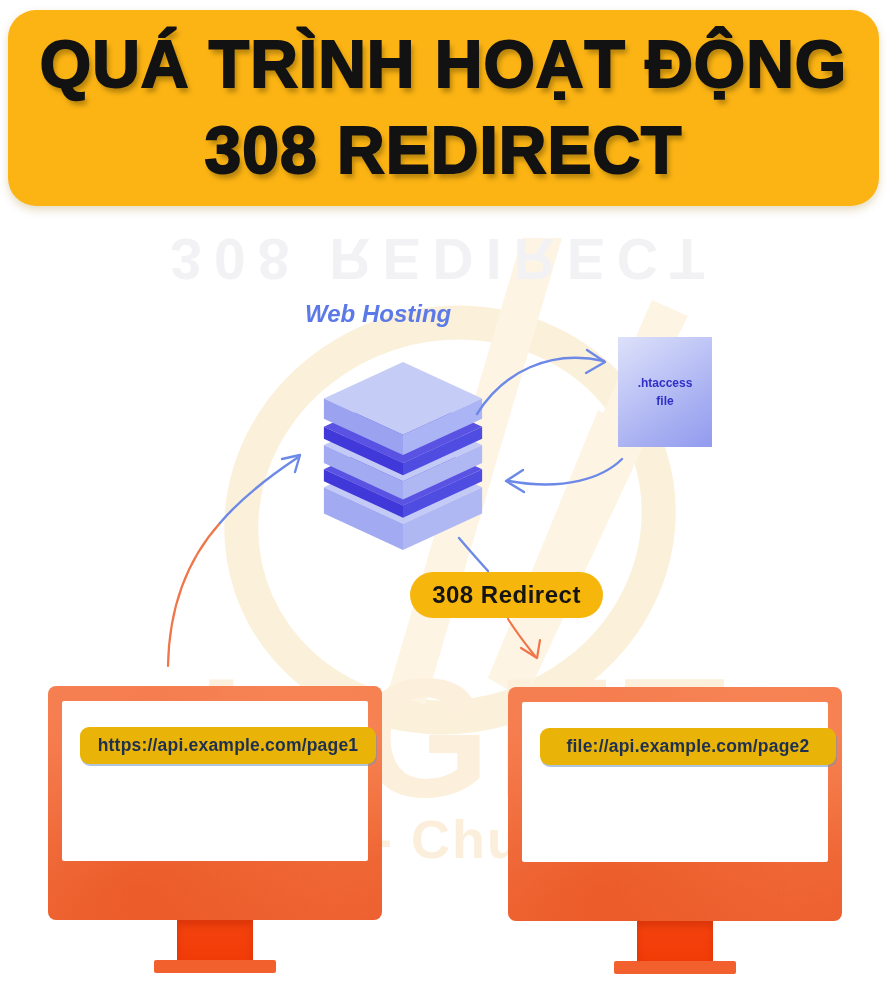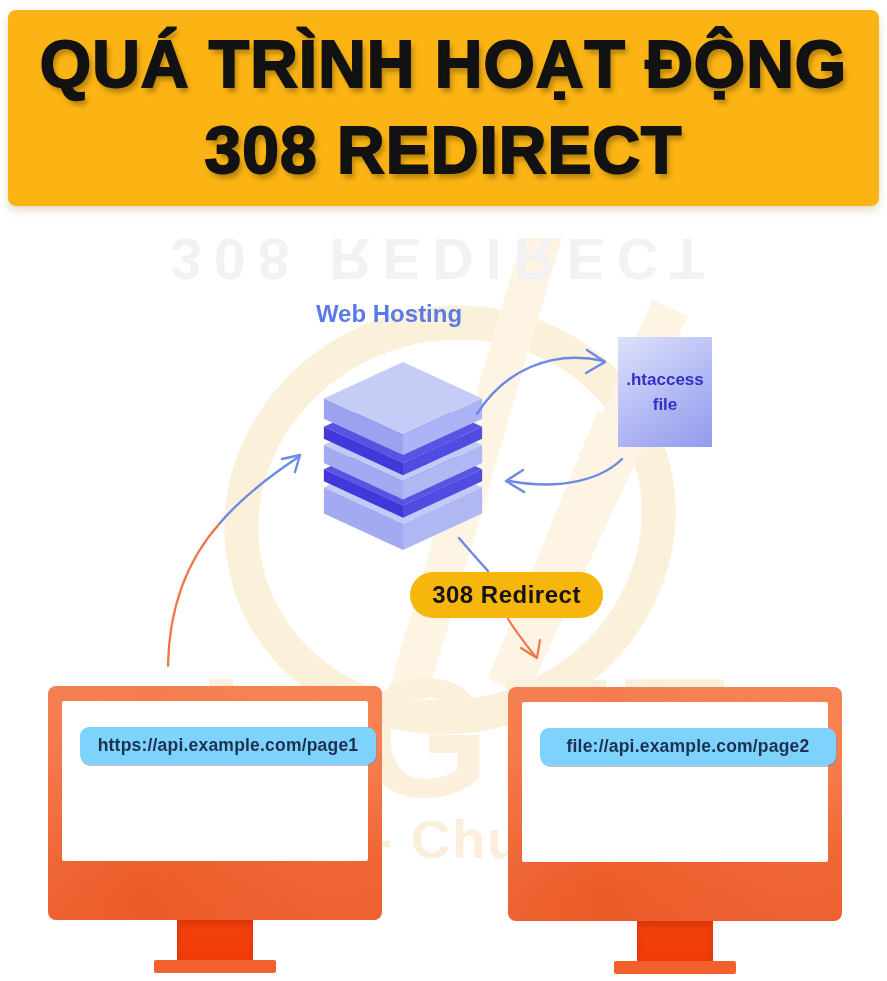--- a/index.html
+++ b/index.html
@@ -19,41 +19,41 @@
     position:absolute;left:0;top:642px;width:930px;text-align:center;z-index:0;
     font-size:168px;font-weight:800;letter-spacing:6px;color:#fcf0dc;
   }
   .wm-tagline{
     position:absolute;left:0;top:808px;width:930px;text-align:center;z-index:0;
     font-size:54px;font-weight:700;letter-spacing:2px;color:#fbeedb;
   }
   
   .header{
     position:absolute;left:8px;top:10px;width:871px;height:196px;z-index:5;
-    background:#fcb414;border-radius:8px;
+    background:#fcb414;border-radius:28px;
     display:flex;flex-direction:column;align-items:center;justify-content:center;
     box-shadow:0 4px 8px rgba(150,110,10,0.25);
   }
   .header .line{
     font-size:66px;font-weight:900;color:#121212;letter-spacing:1px;
     line-height:1.3;text-align:center;
     -webkit-text-stroke:2px #121212;
     text-shadow:3px 5px 5px rgba(95,70,5,0.45);
   }
   
   .server-label{
-    position:absolute;left:289px;top:298px;width:200px;z-index:2;
-    text-align:center;color:#5b7ae8;font-size:24px;font-weight:700;line-height:1.35;
+    position:absolute;left:305px;top:298px;width:200px;z-index:2;
+    color:#5b7ae8;font-size:24px;font-weight:700;line-height:1.35;font-style:italic;
   }
   .server-svg{position:absolute;left:320px;top:356px;width:166px;height:198px;z-index:2;}
   .htaccess-box{
     position:absolute;left:618px;top:337px;width:94px;height:110px;z-index:2;
     background:linear-gradient(145deg,#dde1fa 0%,#c2c8f6 35%,#aab2f2 65%,#929bee 100%);
     display:flex;flex-direction:column;align-items:center;justify-content:center;
-    color:#3030c6;font-size:17px;font-weight:700;line-height:1.5;
+    color:#3030c6;font-size:12px;font-weight:700;line-height:1.5;
   }
   .badge{
     position:absolute;left:410px;top:572px;width:193px;height:46px;z-index:2;
     background:#f6b60b;border-radius:23px;
     display:flex;align-items:center;justify-content:center;
     color:#141414;font-size:24px;font-weight:700;letter-spacing:0.5px;
   }
   
   .monitor{position:absolute;width:334px;height:287px;z-index:2;}
   .monitor .bezel{
@@ -64,21 +64,21 @@
     content:"";position:absolute;left:0;top:0;right:0;bottom:0;border-radius:8px;
     background:radial-gradient(ellipse at 28% 88%, rgba(230,75,25,0.45), transparent 55%),
                radial-gradient(ellipse at 85% 20%, rgba(255,160,110,0.35), transparent 50%);
   }
   .monitor .screen{
     position:absolute;left:14px;top:15px;width:306px;height:160px;background:#ffffff;
     border-radius:2px;z-index:1;
   }
   .monitor .urlbar{
     position:absolute;left:18px;top:26px;width:296px;height:37px;z-index:2;
-    background:#7dd3fc;border-radius:9px;
+    background:#eab308;border-radius:9px;
     display:flex;align-items:center;justify-content:center;
     color:#1e3050;font-size:17.5px;font-weight:700;letter-spacing:0.2px;
     box-shadow:1px 2px 0 rgba(110,150,195,0.55);
   }
   .monitor .stand{
     position:absolute;left:50%;transform:translateX(-50%);top:234px;width:76px;height:40px;
     background:linear-gradient(180deg,#f4430e,#f23c08);
     box-shadow:inset 0 5px 7px rgba(170,30,0,0.35);
   }
   .monitor .base{

